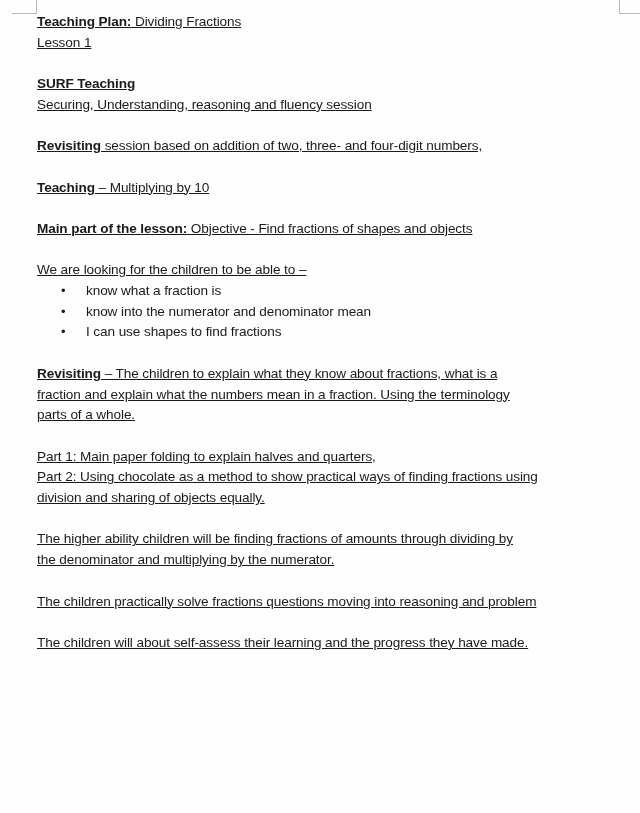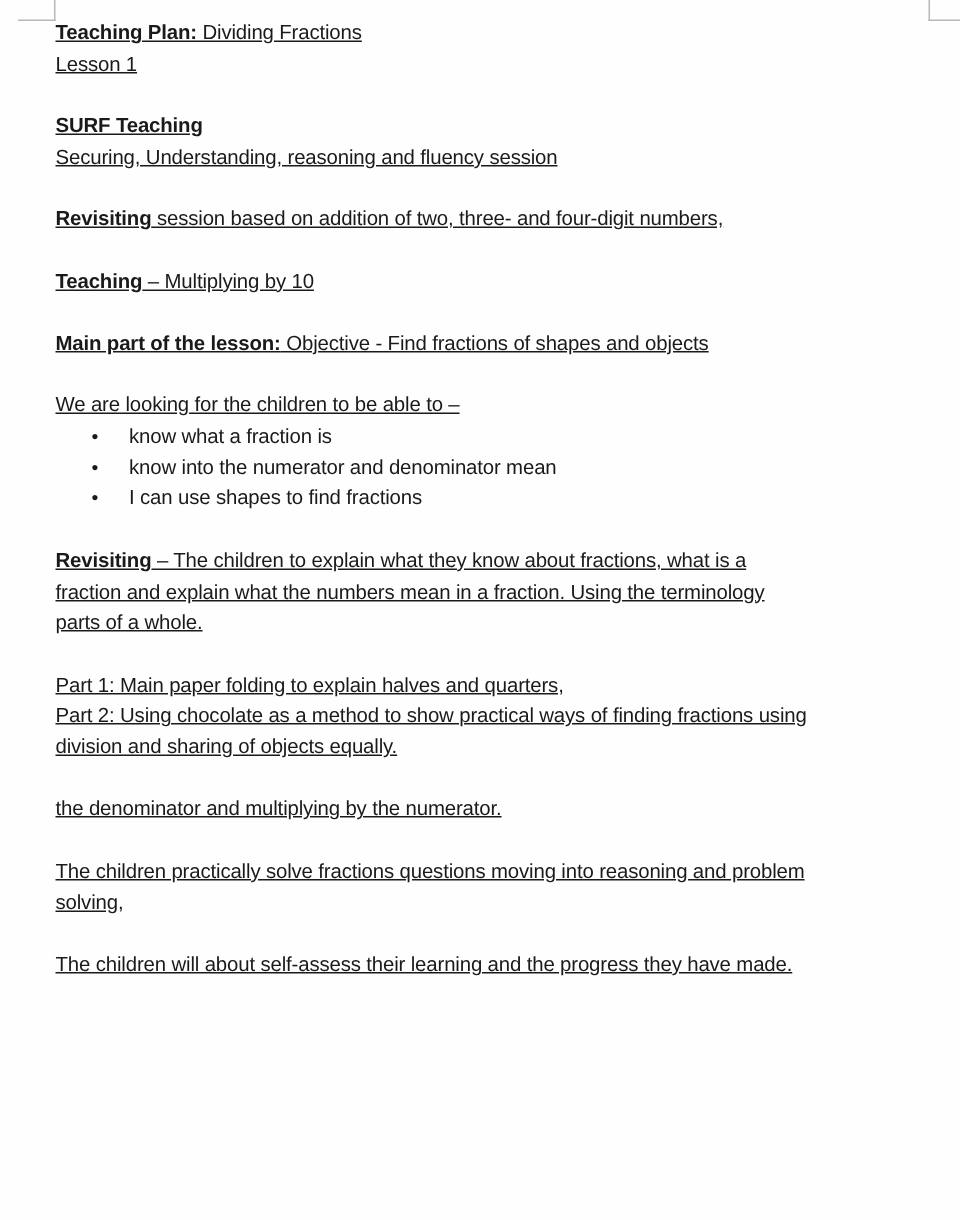--- a/index.html
+++ b/index.html
@@ -115,26 +115,26 @@
       <span class="line">parts of a whole.</span>
     </div>
 
     <div class="para">
       <span class="line">Part 1: Main paper folding to explain halves and quarters,</span>
       <span class="line">Part 2: Using chocolate as a method to show practical ways of finding fractions using</span>
       <span class="line">division and sharing of objects equally.</span>
     </div>
 
     <div class="para">
+      <span class="line">The higher ability children will be finding fractions of amounts through dividing by</span>
       <span class="line">the denominator and multiplying by the numerator.</span>
     </div>
 
     <div class="para">
       <span class="line">The children practically solve fractions questions moving into reasoning and problem</span>
-      <span class="line">solving,</span>
     </div>
 
     <div class="para">
     </div>
 
     <div class="para">
       <span class="line">The children will about self-assess their learning and the progress they have made.</span>
     </div>
 
   </div>

